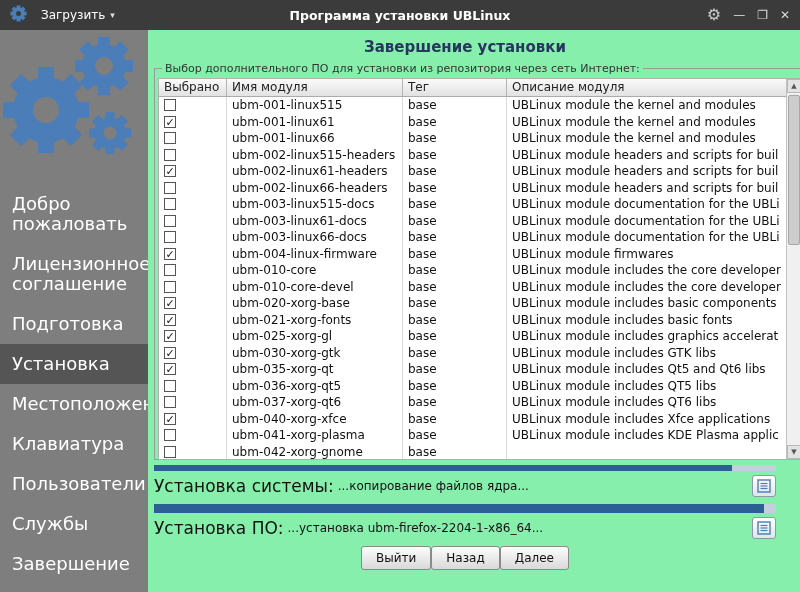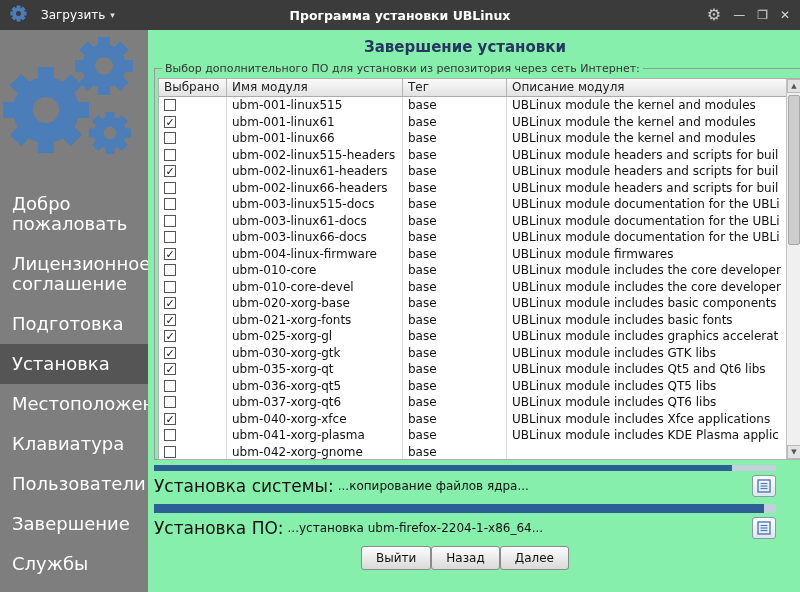--- a/index.html
+++ b/index.html
@@ -137,22 +137,22 @@
         </svg>
       </div>
       <nav class="side-nav">
           <div class="side-item">Добро пожаловать</div>
           <div class="side-item">Лицензионное соглашение</div>
           <div class="side-item">Подготовка</div>
           <div class="side-item active">Установка</div>
           <div class="side-item">Местоположение</div>
           <div class="side-item">Клавиатура</div>
           <div class="side-item">Пользователи</div>
+          <div class="side-item">Службы</div>
           <div class="side-item">Завершение</div>
-          <div class="side-item">Службы</div>
         </nav>
     </aside>
 
     <main class="main">
       <div class="page-title">Завершение установки</div>
 
       <fieldset class="soft-select">
         <legend>Выбор дополнительного ПО для установки из репозитория через сеть Интернет:</legend>
         <div class="table-wrap">
           <div class="tinner">

